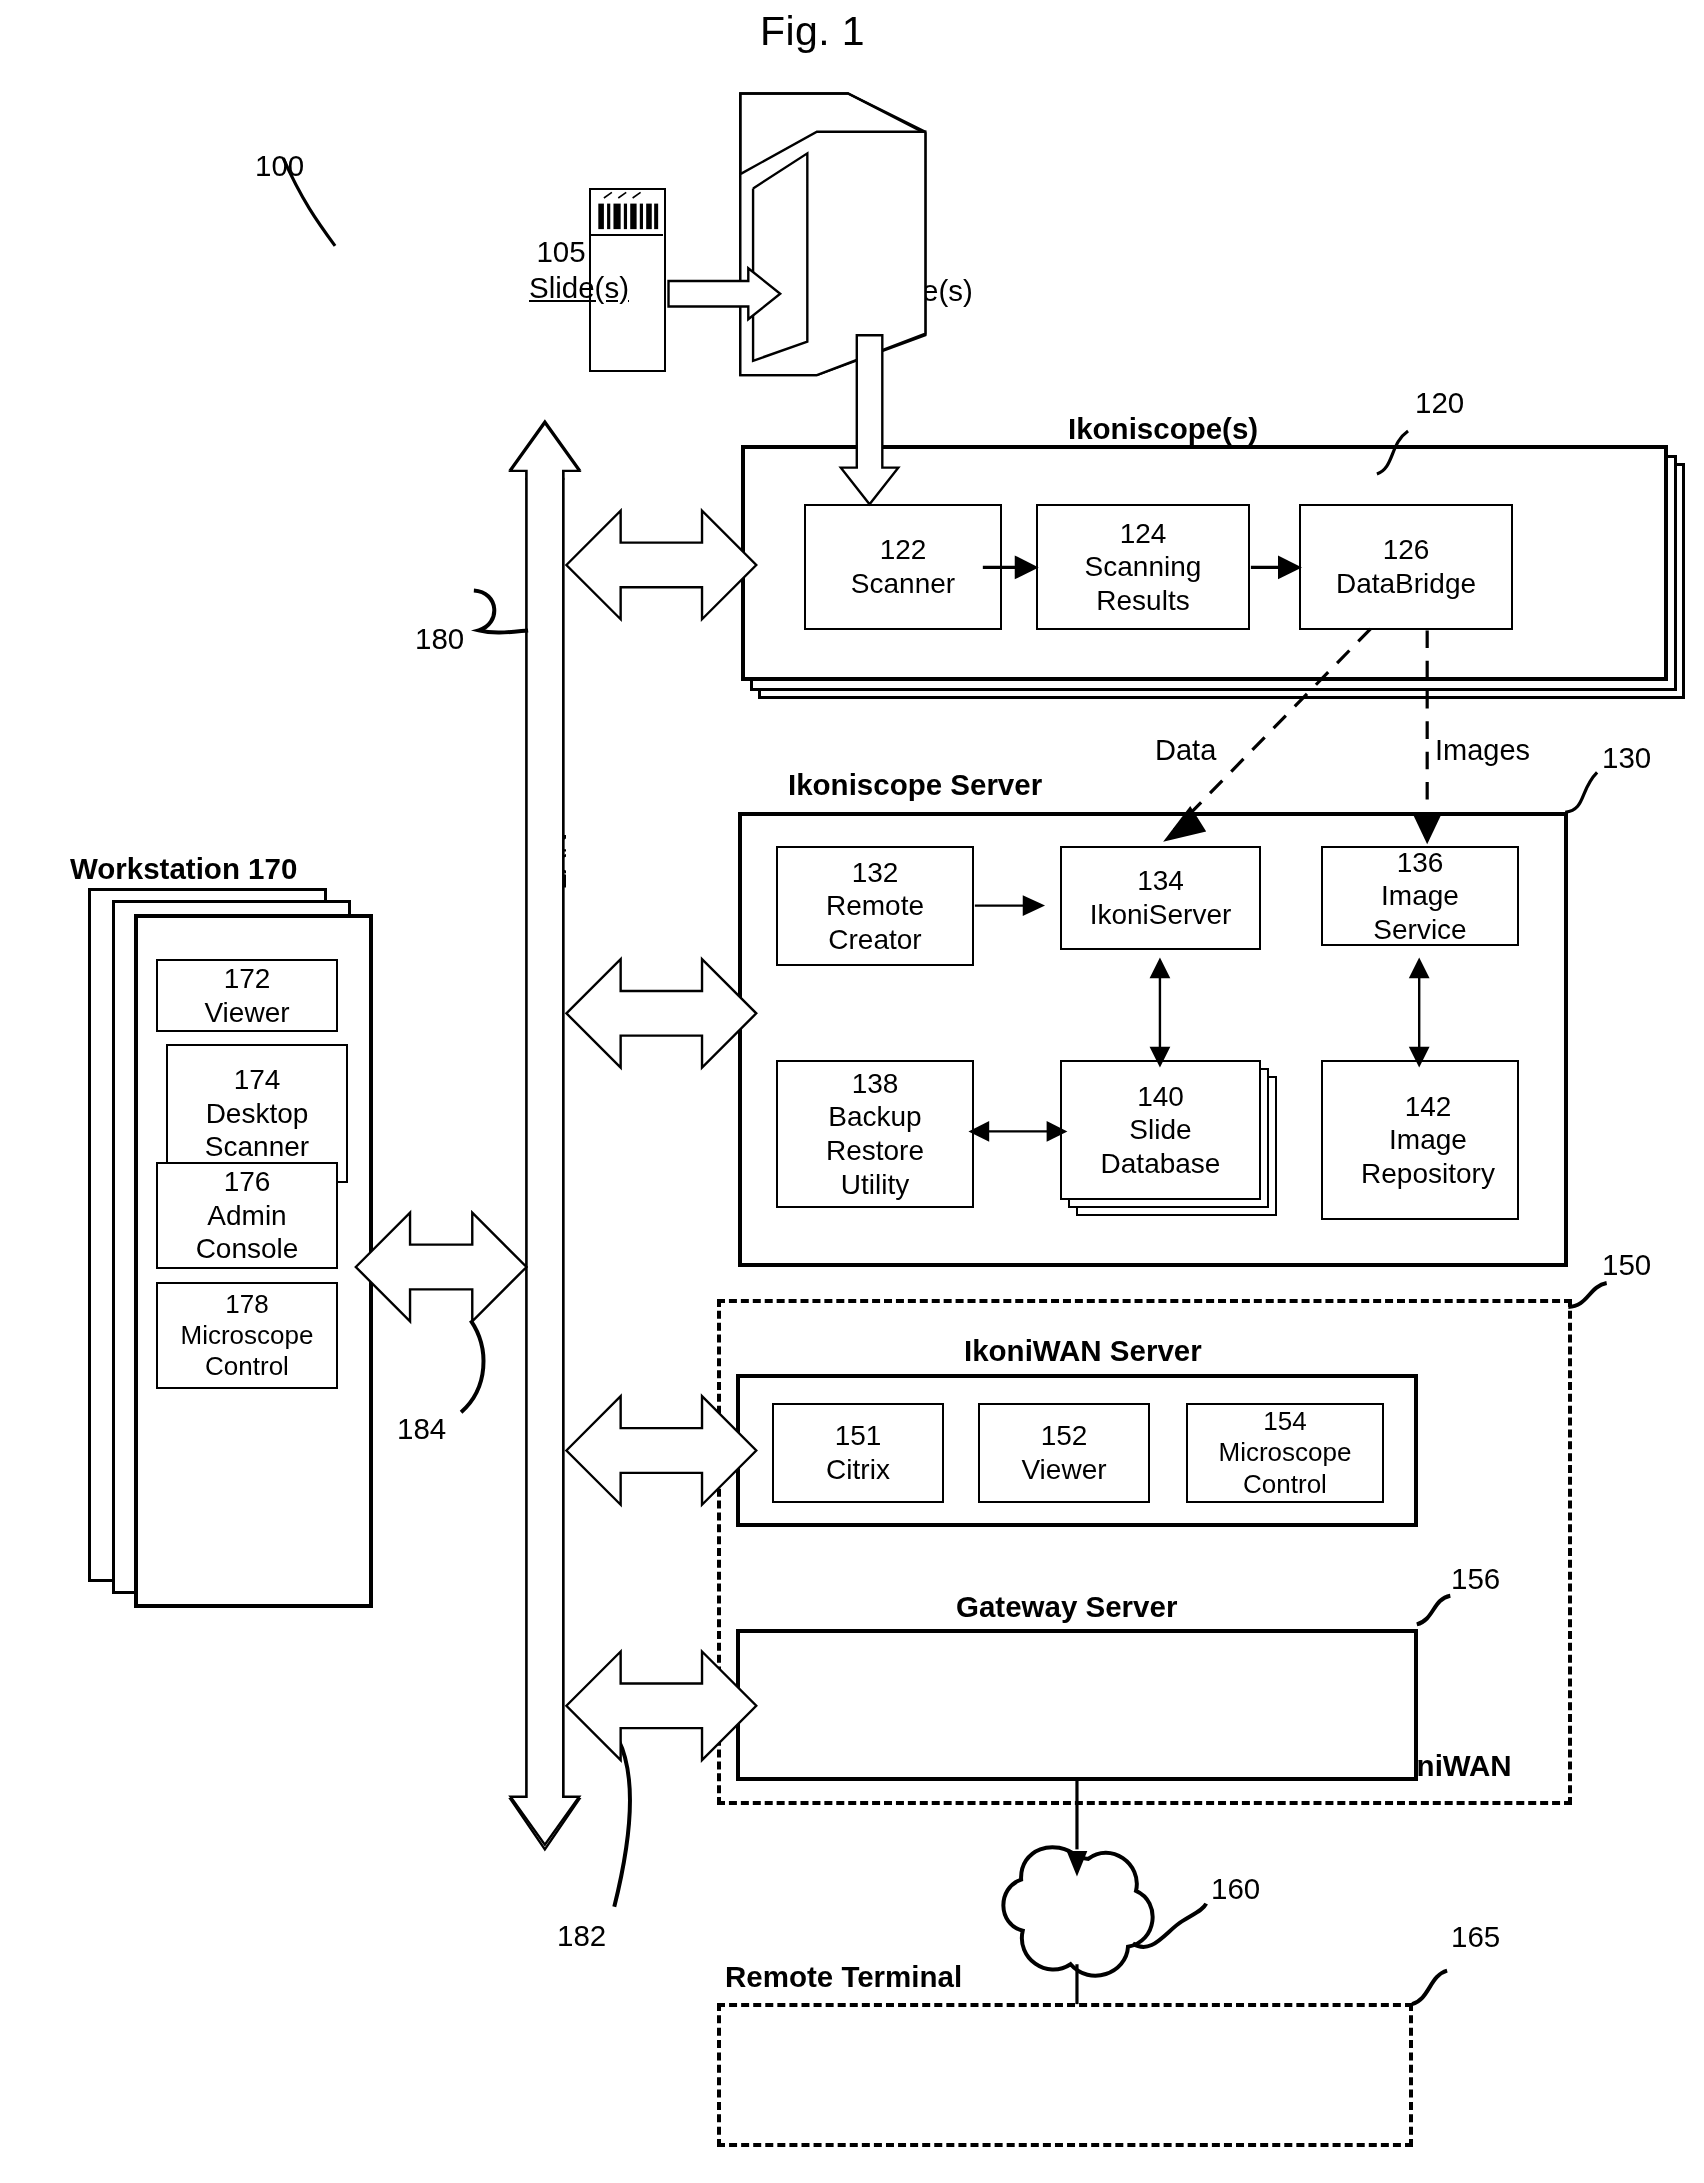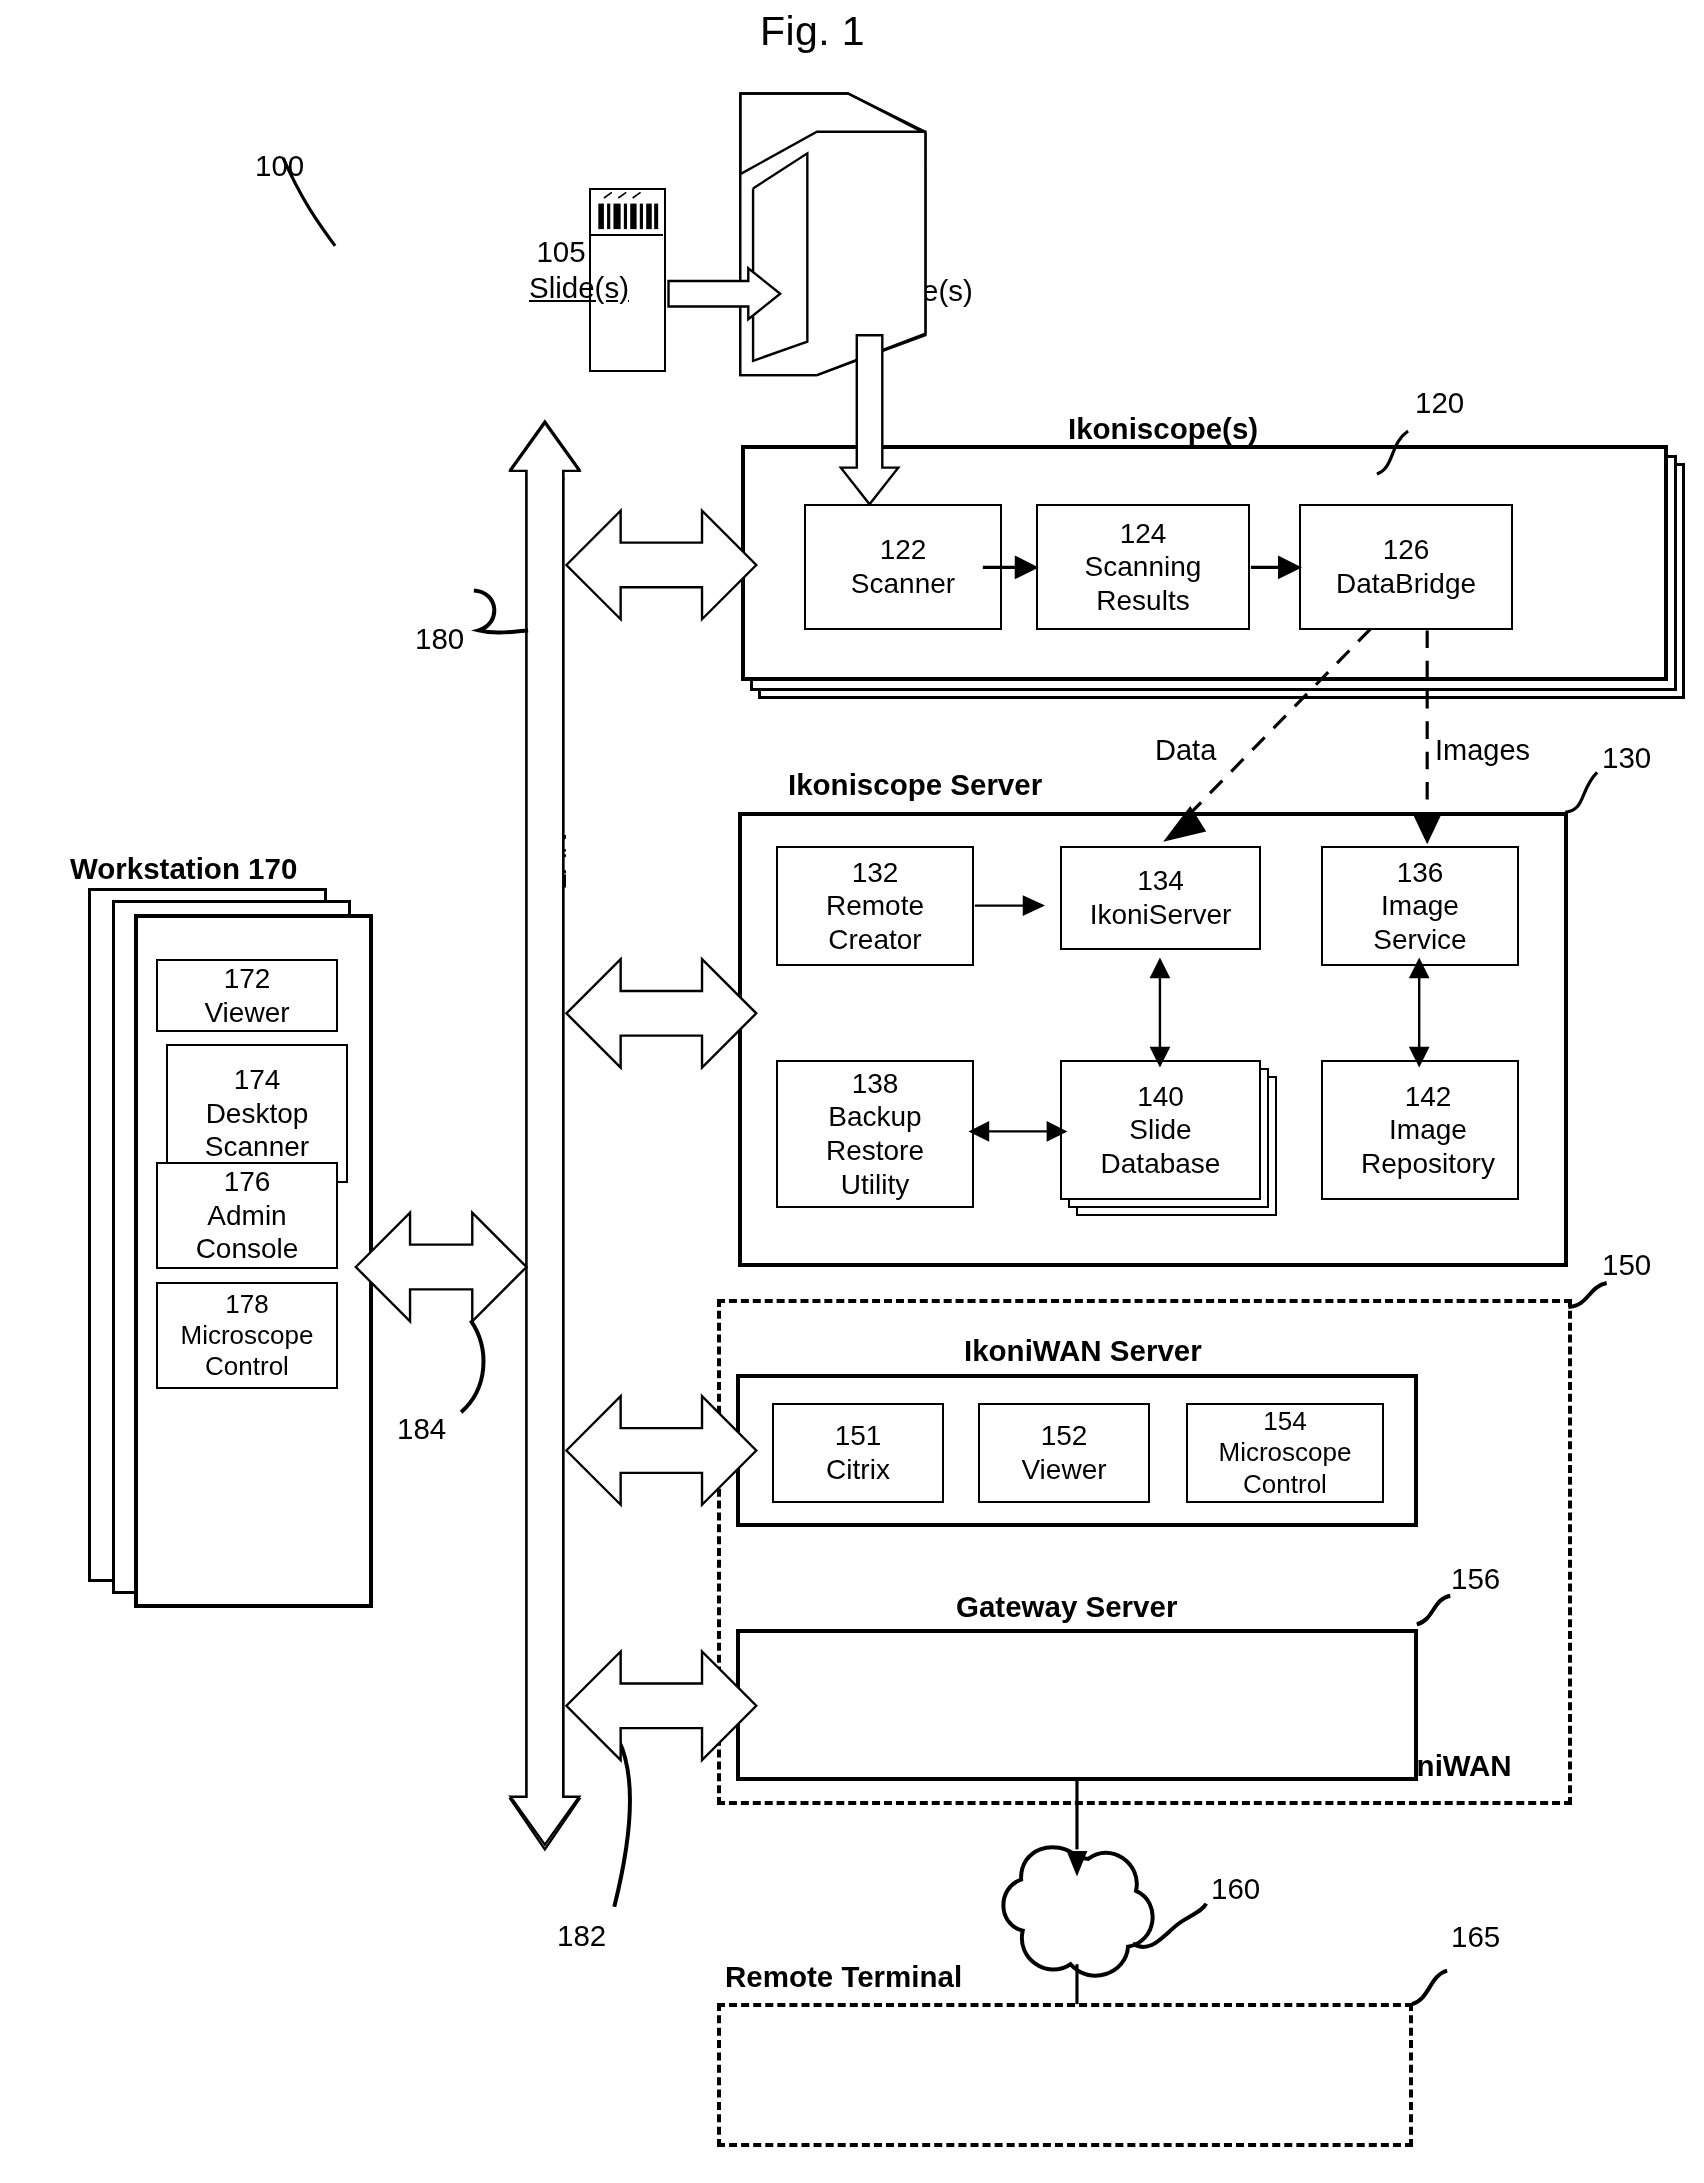--- a/index.html
+++ b/index.html
@@ -111,21 +111,21 @@
     </div>
   </div>
 
   <div class="abs solidbox" style="left:1060px; top:846px; width:201px; height:104px;">
     <div class="boxtxt">
       <span>134</span>
       <span>IkoniServer</span>
     </div>
   </div>
 
-  <div class="abs solidbox" style="left:1321px; top:846px; width:198px; height:120px;">
+  <div class="abs solidbox" style="left:1321px; top:846px; width:198px; height:100px;">
     <div class="boxtxt">
       <span>136</span>
       <span>Image</span>
       <span>Service</span>
     </div>
   </div>
 
   <div class="abs solidbox" style="left:776px; top:1060px; width:198px; height:148px;">
     <div class="boxtxt">
       <span>138</span>
@@ -138,21 +138,21 @@
   <div class="abs solidbox" style="left:1076px; top:1076px; width:201px; height:140px;"></div>
   <div class="abs solidbox" style="left:1068px; top:1068px; width:201px; height:140px;"></div>
   <div class="abs solidbox" style="left:1060px; top:1060px; width:201px; height:140px;">
     <div class="boxtxt">
       <span>140</span>
       <span>Slide</span>
       <span>Database</span>
     </div>
   </div>
 
-  <div class="abs solidbox" style="left:1321px; top:1060px; width:198px; height:140px;padding-left:16px;">
+  <div class="abs solidbox" style="left:1321px; top:1060px; width:198px; height:160px;padding-left:16px;">
     <div class="boxtxt">
       <span>142</span>
       <span>Image</span>
       <span>Repository</span>
     </div>
   </div>
 
   <div class="abs hdr" style="left:70px; top:852px;">Workstation 170</div>
 
   <div class="abs stack-frame" style="left:88px; top:888px; width:239px; height:694px;"></div>

